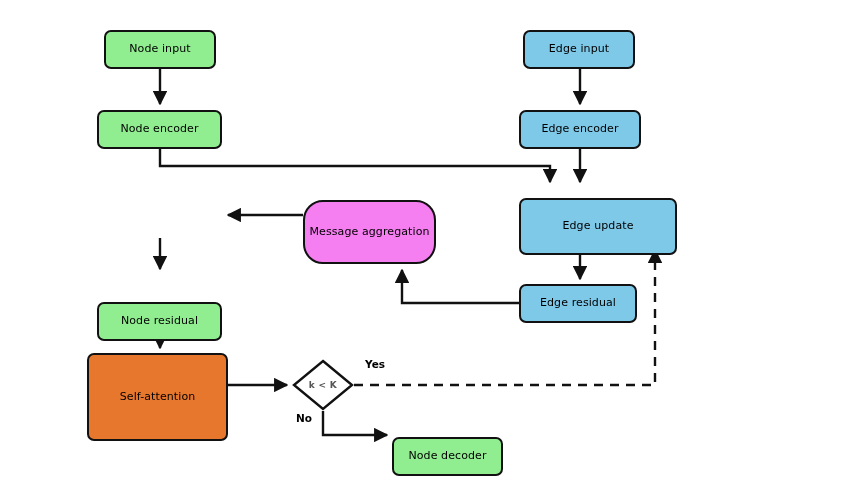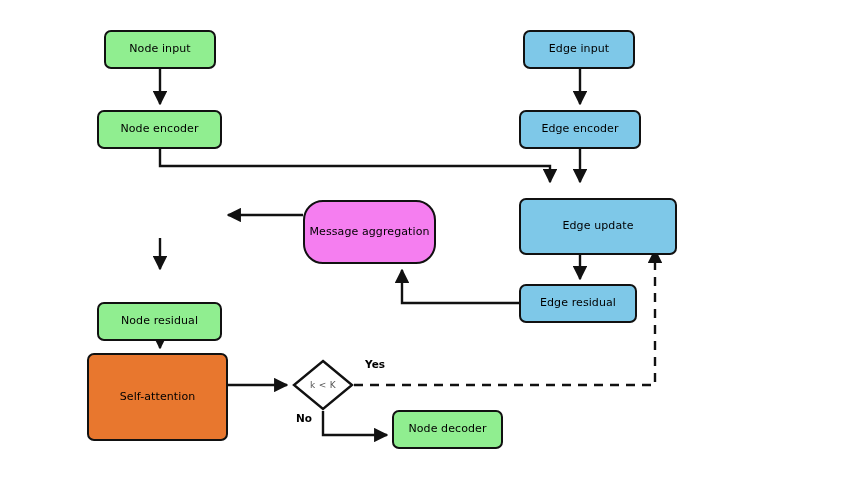--- a/index.html
+++ b/index.html
@@ -53,21 +53,21 @@
   }
   .diamond-label {
     position: absolute;
     left: 0; top: 0;
     width: 100%;
     height: 100%;
     display: flex;
     align-items: center;
     justify-content: center;
     font-size: 9px;
-    font-weight: normal;
+    font-weight: bold;
     color: #555555;
     letter-spacing: 0.3px;
   }
   .edge-label {
     position: absolute;
     font-size: 10.5px;
     font-weight: bold;
     color: #000000;
     z-index: 3;
     white-space: nowrap;
@@ -120,21 +120,21 @@
 
 
   <div class="node" style="left:97px;top:274px;width:125px;height:39px;background:#90ee90;margin-top:28px;">
     <span>Node residual</span>
   </div>
 
   <div class="node" style="left:87px;top:353px;width:141px;height:88px;background:#e8772e;">
     <span>Self-attention</span>
   </div>
 
-  <div class="node" style="left:392px;top:410px;width:111px;height:39px;background:#90ee90;">
+  <div class="node" style="left:392px;top:437px;width:111px;height:39px;background:#90ee90;">
     <span>Node decoder</span>
   </div>
 
   <div class="node" style="left:303px;top:200px;width:133px;height:64px;background:#f57ef0;border-radius:20px;">
     <span>Message aggregation</span>
   </div>
 
   <div class="node" style="left:523px;top:30px;width:112px;height:39px;background:#7ec8e8;">
     <span>Edge input</span>
   </div>

